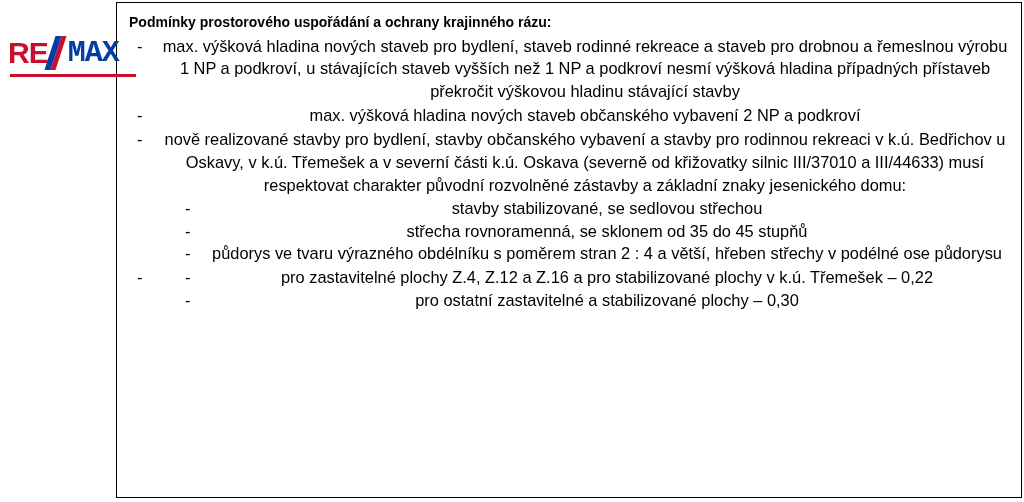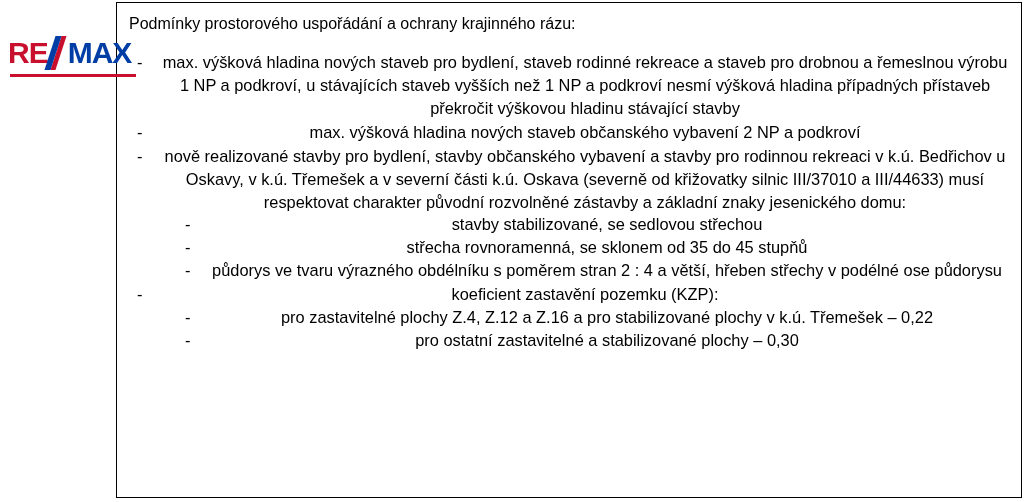--- a/index.html
+++ b/index.html
@@ -30,21 +30,21 @@
     font-family: "Liberation Sans", sans-serif;
     font-weight: bold;
     font-size: 30px;
     letter-spacing: -1px;
     line-height: 1;
     display: flex;
     align-items: center;
     text-align: right;
   }
   #logo .re { color: #C8102E; }
-  #logo .max { color: #003DA5; }
+  #logo .max { color: #003DA5; font-family: Liberation Mono, monospace; }
   #logo .slash {
     display: inline-block;
     width: 18px;
     height: 34px;
     margin: 0 1px;
     position: relative;
   }
   #logo .slash::before {
     content: "";
     position: absolute;
@@ -85,23 +85,23 @@
     background: #fff;
     box-sizing: border-box;
     padding: 8px 10px 0 12px;
     font-size: 16.4px;
     line-height: 1.395;
     color: #000;
     overflow: hidden;
   }
 
   .doc-title {
-    font-weight: normal;
-    font-size: 16px;
-    margin: 2px 0 16px 0;
+    font-weight: bold;
+    font-size: 14px;
+    margin: 2px 0 2px 0;
   }
 
   ul.lvl1 {
     list-style: none;
     margin: 0;
     padding: 0;
   }
   ul.lvl1 > li {
     position: relative;
     padding-left: 30px;
@@ -175,21 +175,20 @@
           <li>
             <span class="dash">-</span>
             <span class="txt">půdorys ve tvaru výrazného obdélníku s poměrem stran 2 : 4 a větší, hřeben střechy v podélné ose půdorysu</span>
           </li>
         </ul>
       </div>
     </li>
 
     <li>
       <span class="dash">-</span>
-      <span class="txt">koeficient zastavění pozemku (KZP):</span>
       <div class="sub-wrap">
         <ul class="lvl2">
           <li>
             <span class="dash">-</span>
             <span class="txt">pro zastavitelné plochy Z.4, Z.12 a Z.16 a pro stabilizované plochy v k.ú. Třemešek – 0,22</span>
           </li>
           <li>
             <span class="dash">-</span>
             <span class="txt">pro ostatní zastavitelné a stabilizované plochy – 0,30</span>
           </li>

